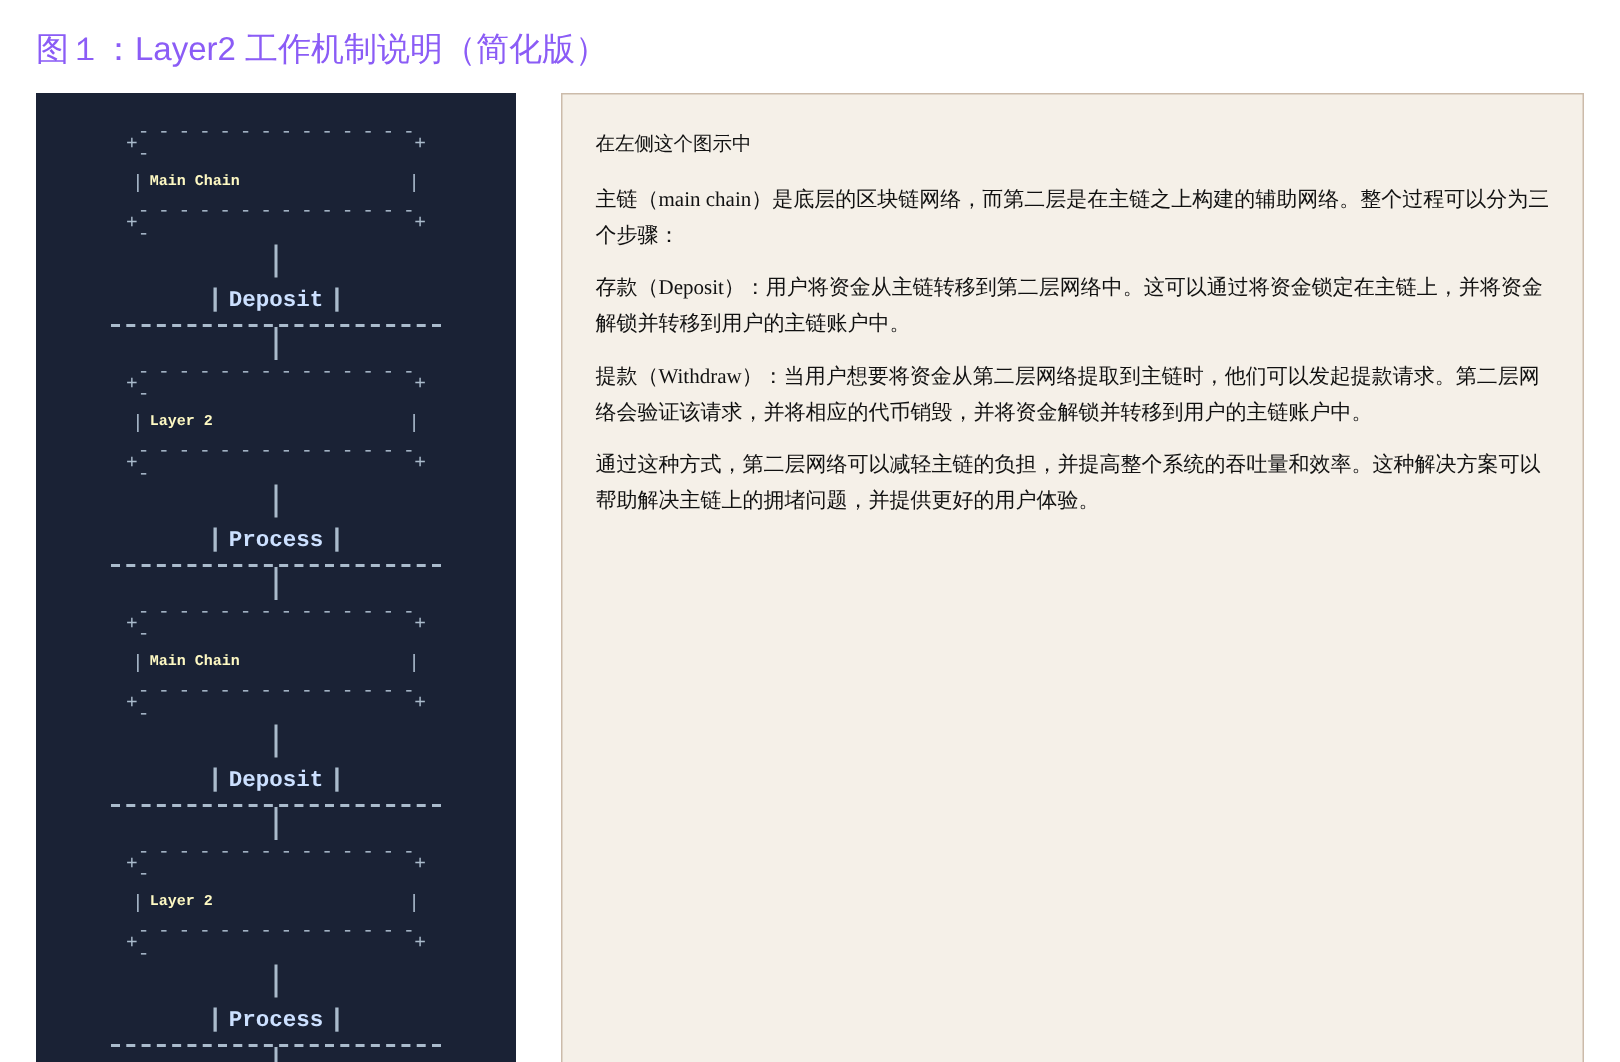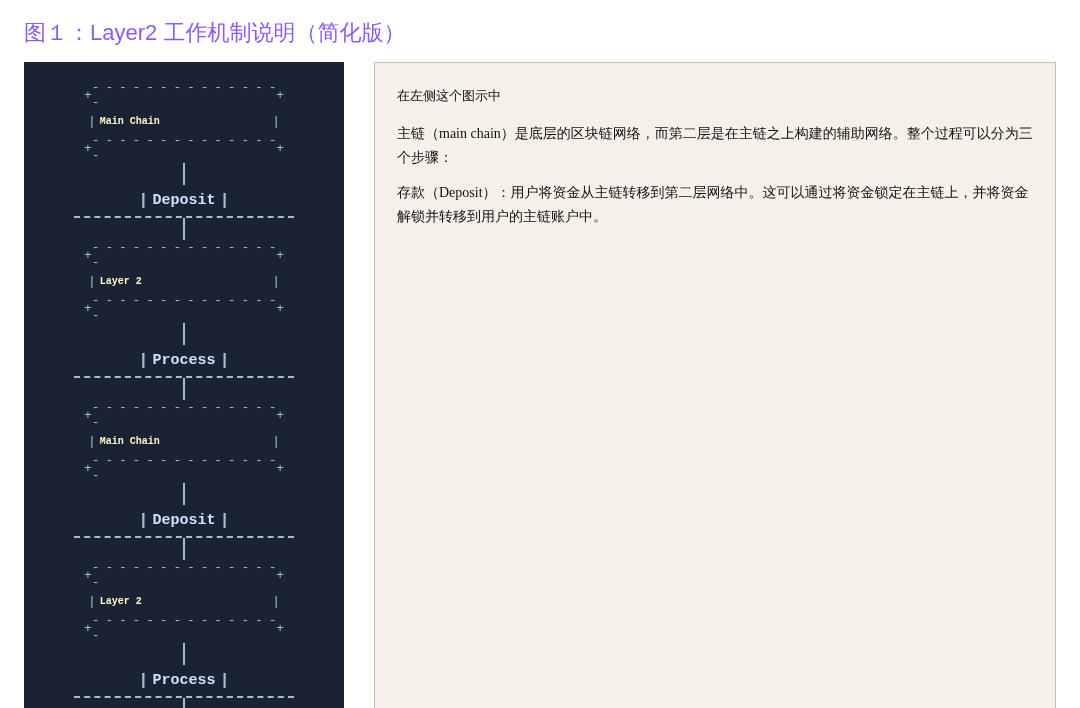--- a/index.html
+++ b/index.html
@@ -252,15 +252,17 @@
     <div class="dashed-line-h"></div>
 
     <div class="v-line"></div>
 
   </div>
 
   <div class="text-panel">
     <p class="intro">在左侧这个图示中</p>
     <p>主链（main chain）是底层的区块链网络，而第二层是在主链之上构建的辅助网络。整个过程可以分为三个步骤：</p>
     <p>存款（Deposit）：用户将资金从主链转移到第二层网络中。这可以通过将资金锁定在主链上，并将资金解锁并转移到用户的主链账户中。</p>
+    <p>提款（Withdraw）：当用户想要将资金从第二层网络提取到主链时，他们可以发起提款请求。第二层网络会验证该请求，并将相应的代币销毁，并将资金解锁并转移到用户的主链账户中。</p>
+    <p>通过这种方式，第二层网络可以减轻主链的负担，并提高整个系统的吞吐量和效率。这种解决方案可以帮助解决主链上的拥堵问题，并提供更好的用户体验。</p>
   </div>
 
 </div>
 
 </body></html>

